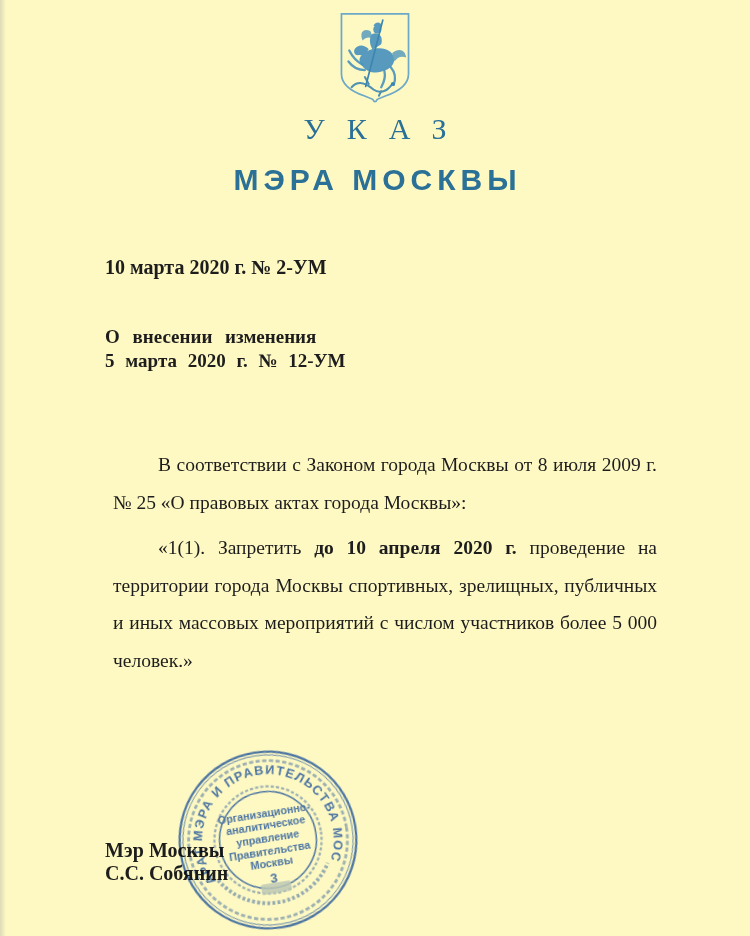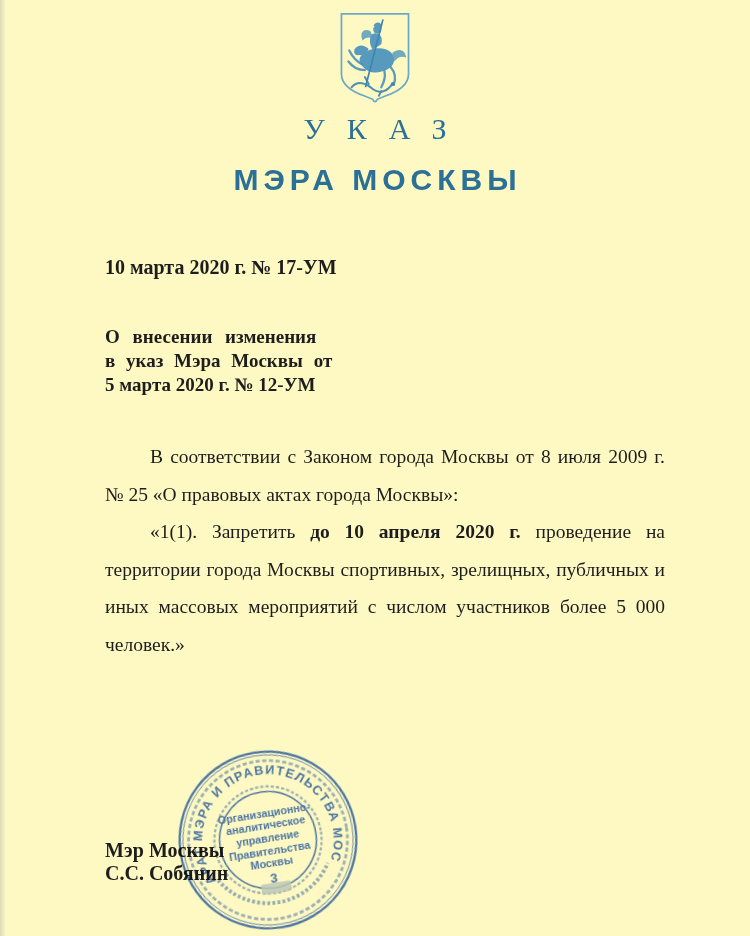--- a/index.html
+++ b/index.html
@@ -44,21 +44,21 @@
     font-size:19px;font-weight:700;line-height:24px;
     white-space:nowrap;
   }
   .subject-block .subject-line:nth-child(1){word-spacing:8px;}
   .subject-block .subject-line:nth-child(2){word-spacing:6px;}
   .body-text{
     position:absolute;left:105px;top:438px;width:560px;
     font-size:19.5px;line-height:37.5px;
     text-align:justify;
   }
-  .body-text p{margin:0;text-indent:45px;}
+  .body-text p{margin:8px;text-indent:45px;}
   .body-text b{font-weight:700;}
   .signature-row{
     position:absolute;left:105px;right:50px;top:839px;
     display:flex;justify-content:space-between;
     font-size:20px;font-weight:700;
     z-index:2;
     flex-direction:column;
   }
   .stamp{
     position:absolute;left:174px;top:746px;width:188px;height:188px;
@@ -113,25 +113,24 @@
         <path d="M42,95 L37,86"></path>
         <path d="M58,104 L55,110"></path>
       </g>
       <circle cx="73" cy="95" r="2.6" fill="#3c86b0"></circle>
     </svg>
   </div>
 
   <div class="doc-type">УКАЗ</div>
   <div class="authority">МЭРА МОСКВЫ</div>
 
-  <div class="date-line">10 марта 2020 г. № 17-УМ</div>
+  <div class="date-line">10 марта 2020 г. № 2-УМ</div>
 
   <div class="subject-block">
     <div class="subject-line">О внесении изменения</div>
-    <div class="subject-line">в указ Мэра Москвы от</div>
     <div class="subject-line">5 марта 2020 г. № 12-УМ</div>
   </div>
 
   <div class="body-text">
       <p><span>В соответствии с Законом города Москвы от 8 июля 2009 г. № 25 «О правовых актах города Москвы»:</span></p>
       <p><span>«1(1). Запретить </span><b>до 10 апреля 2020 г.</b><span> проведение на территории города Москвы спортивных, зрелищных, публичных и иных массовых мероприятий с числом участников более 5 000 человек.»</span></p>
     </div>
 
   <div class="signature-row">
     <span>Мэр Москвы</span>

